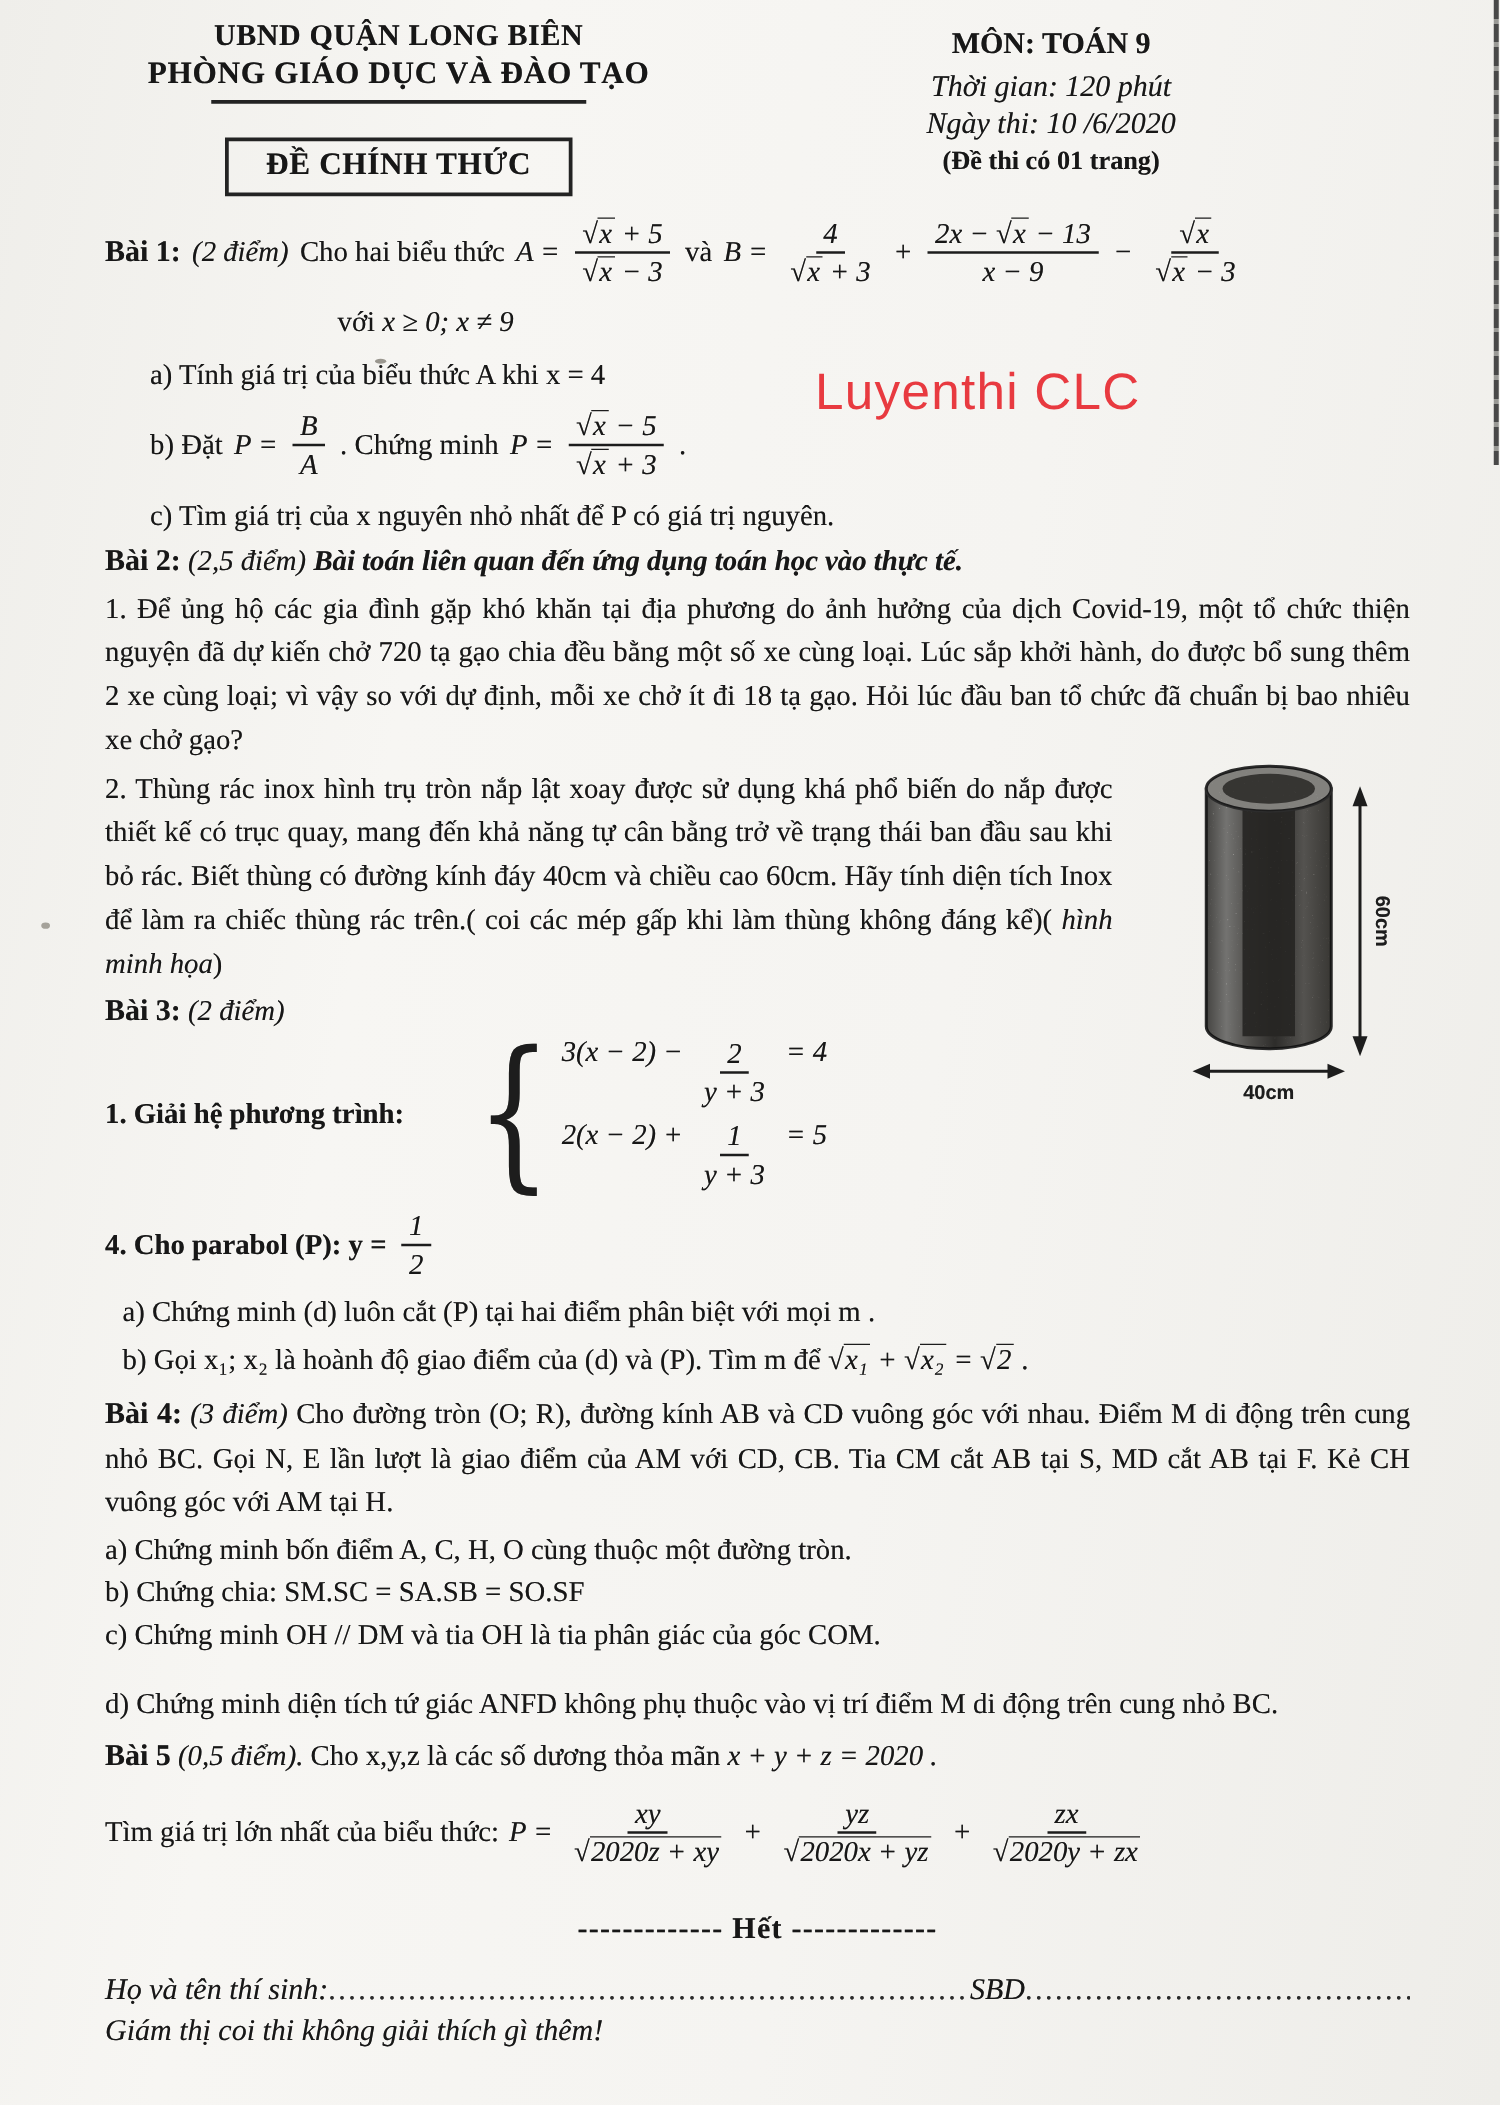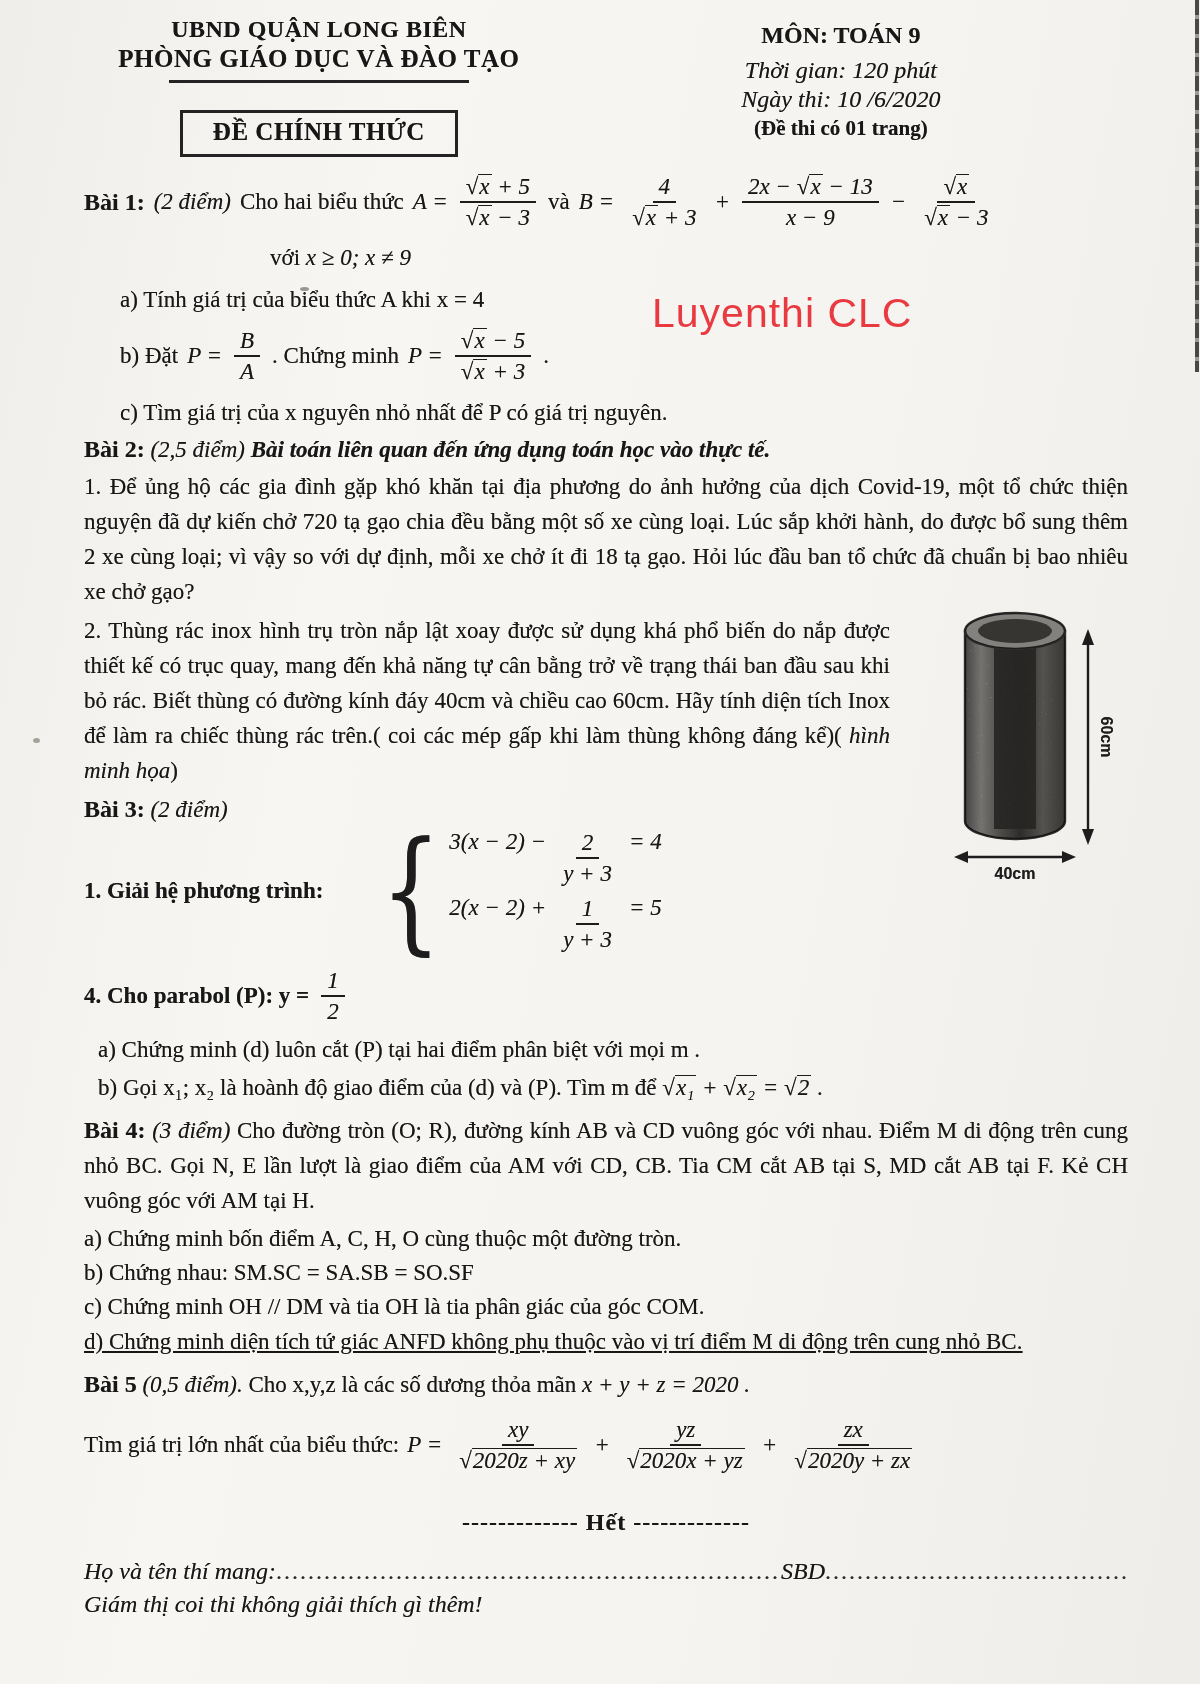--- a/index.html
+++ b/index.html
@@ -236,23 +236,23 @@
       <span class="m">√<span class="rad">x₁</span> + √<span class="rad">x₂</span> = √<span class="rad">2</span></span>
       <span>.</span>
     </div>
 
     <div class="row just" style="margin-top:12px;">
       <span class="blabel">Bài 4:</span>
       <span class="pts">(3 điểm)</span>
       <span>Cho đường tròn (O; R), đường kính AB và CD vuông góc với nhau. Điểm M di động trên cung nhỏ BC. Gọi N, E lần lượt là giao điểm của AM với CD, CB. Tia CM cắt AB tại S, MD cắt AB tại F. Kẻ CH vuông góc với AM tại H.</span>
     </div>
     <div class="row" style="margin-top:8px;">a) Chứng minh bốn điểm A, C, H, O cùng thuộc một đường tròn.</div>
-    <div class="row" style="margin-top:8px;">b) Chứng nhau: SM.SC = SA.SB = SO.SF</div>
+    <div class="row" style="margin-top:8px;">b) Chứng chia: SM.SC = SA.SB = SO.SF</div>
     <div class="row" style="margin-top:8px;">c) Chứng minh OH // DM và tia OH là tia phân giác của góc COM.</div>
-    <div class="row just" style="margin-top:4px;text-decoration:underline;">d) Chứng minh diện tích tứ giác ANFD không phụ thuộc vào vị trí điểm M di động trên cung nhỏ BC.</div>
+    <div class="row just" style="margin-top:24px;">d) Chứng minh diện tích tứ giác ANFD không phụ thuộc vào vị trí điểm M di động trên cung nhỏ BC.</div>
 
     <div class="row" style="margin-top:12px;">
       <span class="blabel">Bài 5</span>
       <span class="pts">(0,5 điểm).</span>
       <span>Cho x,y,z  là các số dương thỏa mãn</span>
       <span class="m">x + y + z = 2020 .</span>
     </div>
 
     <div class="b5f">
       <span>Tìm giá trị lớn nhất của biểu thức:</span>
@@ -268,21 +268,21 @@
         </span>
       <span class="m">+</span>
       <span class="frac">
           <span class="fr-n m">zx</span>
           <span class="fr-d m">√<span class="rad">2020y + zx</span></span>
         </span>
     </div>
 
     <div class="het">------------- Hết -------------</div>
     <div class="nameline">
-      <span class="lbl">Họ và tên thí mang:</span>
+      <span class="lbl">Họ và tên thí sinh:</span>
       <span class="dots grow">......................................................................</span>
       <span class="lbl">SBD</span>
       <span class="dots" style="max-width:330px;">..........................................</span>
     </div>
     <div class="note">Giám thị coi thi không giải thích gì thêm!</div>
 
   </div>
 
   <div class="watermark">Luyenthi CLC</div>
   <div class="scan-edge"></div>

